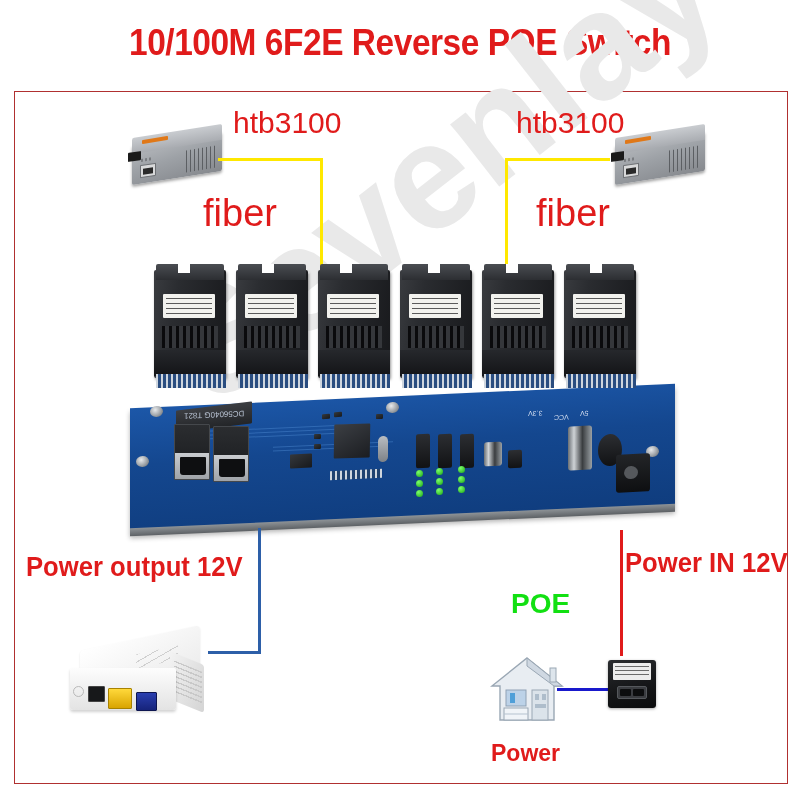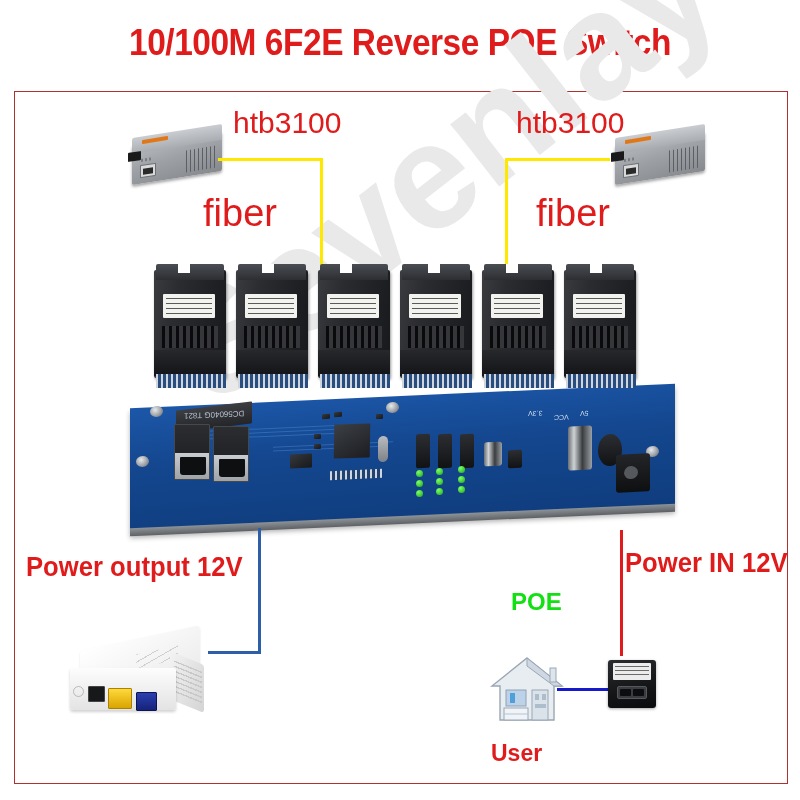--- a/index.html
+++ b/index.html
@@ -73,21 +73,21 @@
     font-weight: bold;
   }
   .lbl-green { color: #12e012; }
 
   .lbl-htb-left  { left: 233px; top: 106px; font-size: 30px; color: #e01b1b; font-weight: normal; }
   .lbl-htb-right { left: 516px; top: 106px; font-size: 30px; color: #e01b1b; font-weight: normal; }
   .lbl-fiber-left  { left: 203px; top: 192px; font-size: 38px; color: #e01b1b; font-weight: normal; }
   .lbl-fiber-right { left: 536px; top: 192px; font-size: 38px; color: #e01b1b; font-weight: normal; }
   .lbl-power-out { left: 26px;  top: 552px; font-size: 27px; color: #e01b1b; transform: scaleX(0.95); transform-origin: left top; }
   .lbl-power-in  { left: 625px; top: 548px; font-size: 27px; color: #e01b1b; transform: scaleX(0.95); transform-origin: left top; }
-  .lbl-poe       { left: 511px; top: 588px; font-size: 24px; }
+  .lbl-poe       { left: 511px; top: 588px; font-size: 28px; }
   .lbl-user      { left: 491px; top: 740px; font-size: 23px; color: #e01b1b; }
 
   
   .line { position: absolute; }
   .ln-yellow { background: #ffe800; }
   .ln-blue   { background: #2d5fa8; }
   .ln-red    { background: #e01b1b; }
   .ln-navy   { background: #1919cc; }
 
   
@@ -653,21 +653,21 @@
   <div class="line ln-blue" style="left:258px; top:528px; width:3px; height:126px;"></div>
   <div class="line ln-blue" style="left:208px; top:651px; width:53px; height:3px;"></div>
 
   <div class="line ln-red" style="left:620px; top:530px; width:3px; height:126px;"></div>
 
   <div class="line ln-navy" style="left:557px; top:688px; width:52px; height:3px;"></div>
 
   <div class="lbl lbl-power-out">Power output 12V</div>
   <div class="lbl lbl-power-in">Power IN 12V</div>
   <div class="lbl lbl-poe lbl-green">POE</div>
-  <div class="lbl lbl-user">User</div>
+  <div class="lbl lbl-user">Power</div>
 
   <div class="onu">
     <div class="onu-top"></div>
     <div class="onu-leds"></div>
     <div class="onu-side"></div>
     <div class="onu-fins"></div>
     <div class="onu-front"></div>
     <div class="onu-btn"></div>
     <div class="onu-port black"></div>
     <div class="onu-port yellow"></div>

